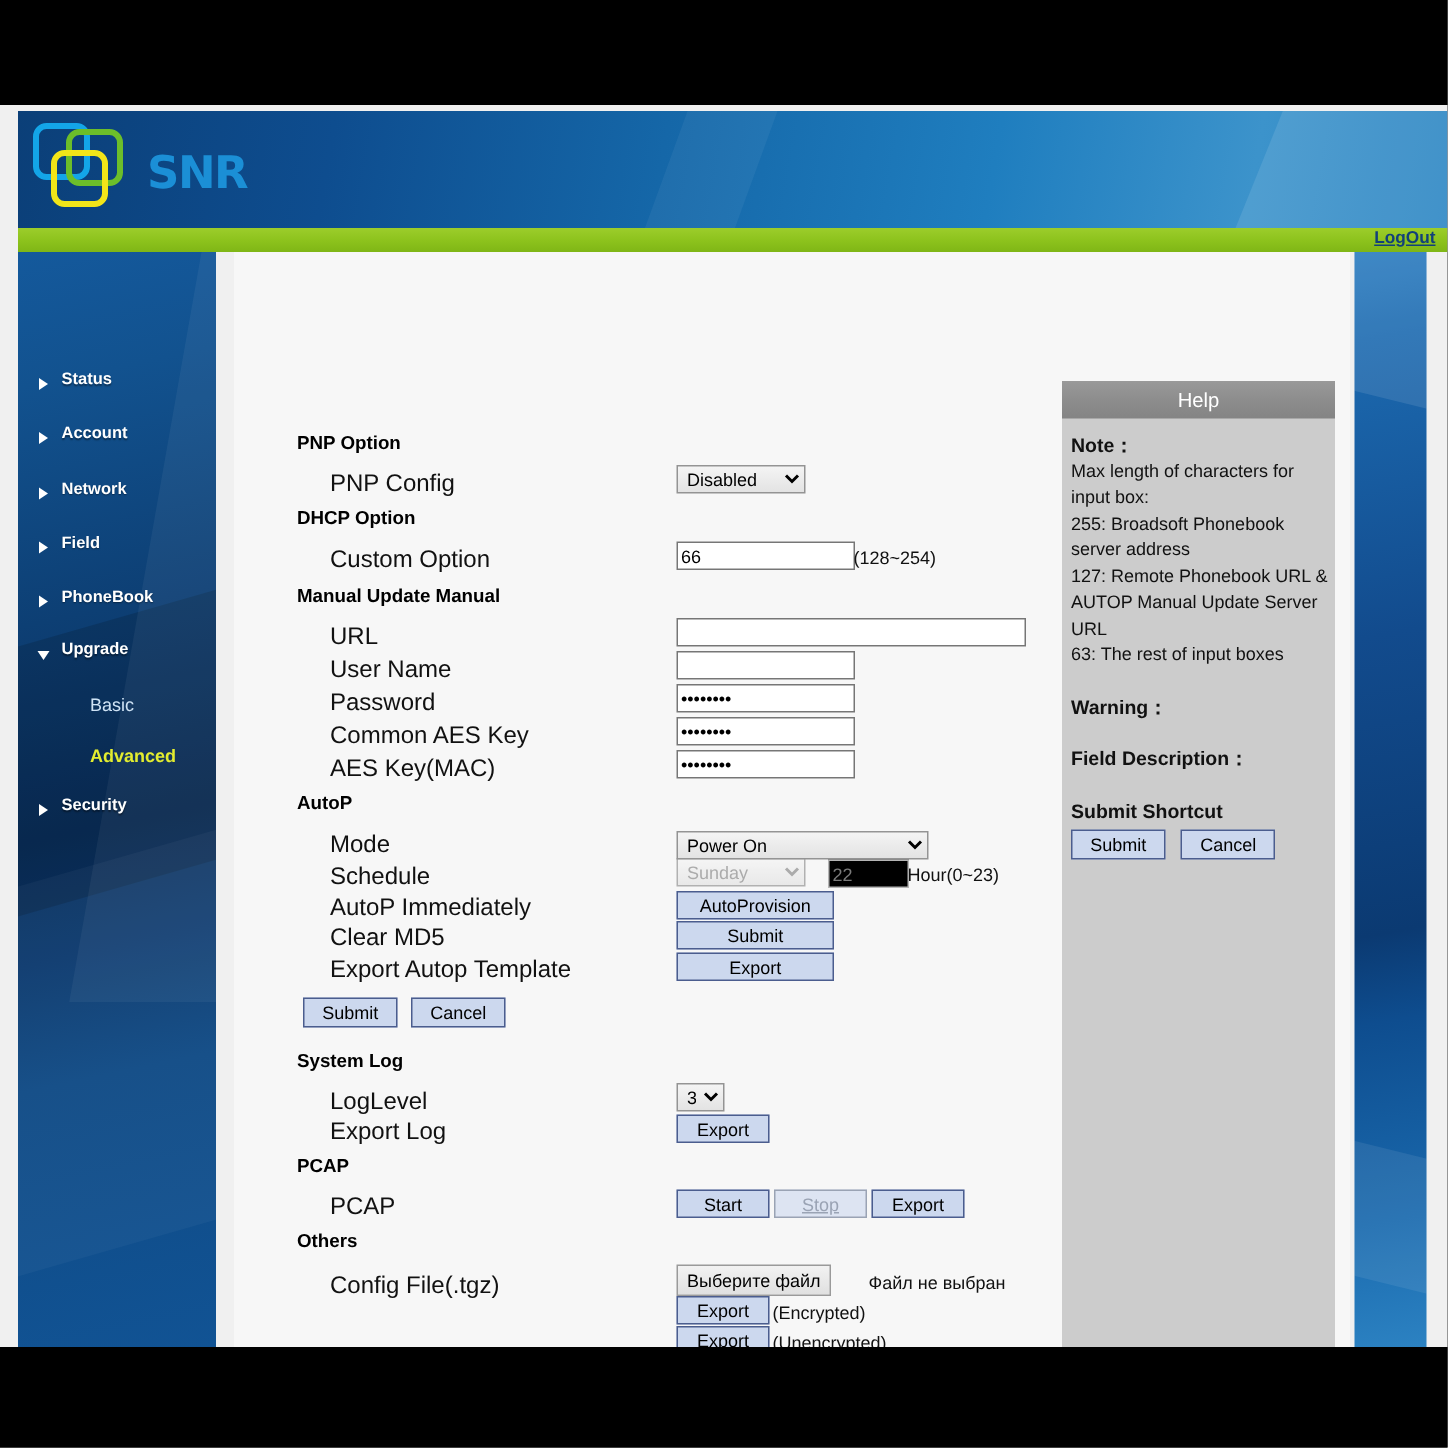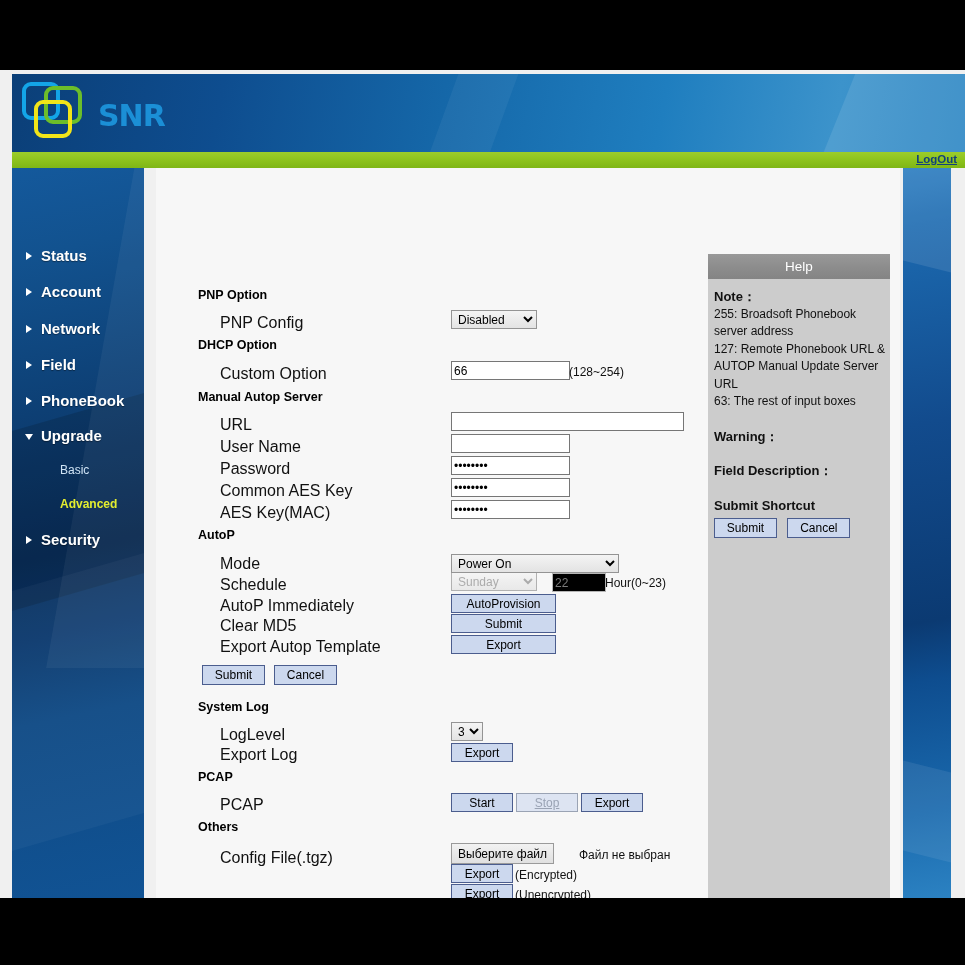--- a/index.html
+++ b/index.html
@@ -167,21 +167,21 @@
     border-right: 4px solid transparent;
     border-top: 6px solid #ffffff;
     border-bottom: 0;
     left: 13px;
     top: 7px;
   }
   .nav-item .lbl {
     position: absolute;
     left: 29px;
     top: 0;
-    font-size: 15px;
+    font-size: 11px;
     font-weight: bold;
     color: #ffffff;
     white-space: nowrap;
     text-shadow: 0 1px 1px rgba(0,0,0,.4);
   }
   .subnav {
     position: absolute;
     left: 0;
     width: 132px;
     height: 20px;
@@ -438,21 +438,21 @@
       <div class="frow-label" style="top:60px">PNP Config</div>
       <select class="sel fld" style="top:56px; width:86px">
         <option>Disabled</option>
       </select>
 
       <div class="section-hd" style="top:84px">DHCP Option</div>
       <div class="frow-label" style="top:111px">Custom Option</div>
       <input class="txt fld" style="top: 107px; width: 113px;" type="text" value="66">
       <span class="sidetxt" style="left:403px; top:111px">(128~254)</span>
 
-      <div class="section-hd" style="top:136px">Manual Autop Server</div>
+      <div class="section-hd" style="top:136px">Manual Update Manual</div>
 
       <div class="frow-label" style="top:162px">URL</div>
       <input class="txt fld" style="top: 158px; width: 227px;" type="text" value="">
 
       <div class="frow-label" style="top:184px">User Name</div>
       <input class="txt fld" style="top: 180px; width: 113px;" type="text" value="">
 
       <div class="frow-label" style="top:206px">Password</div>
       <input class="txt fld" style="top: 202px; width: 113px;" type="text" value="••••••••">
 
@@ -515,20 +515,21 @@
       <span class="sidetxt" style="left:349px; top:634px">(Unencrypted)</span>
 
     </div>
 
     <div id="help">
       <div class="hbar">
         <span>Help</span>
       </div>
       <div class="hbody">
         <h4>Note：</h4>
+        <p>Max length of characters for input box:</p>
         <p>255: Broadsoft Phonebook server address</p>
         <p>127: Remote Phonebook URL &amp; AUTOP Manual Update Server URL</p>
         <p>63: The rest of input boxes</p>
         <div class="gap"></div>
         <h4>Warning：</h4>
         <div class="gap"></div>
         <h4>Field Description：</h4>
         <div class="gap"></div>
         <h4>Submit Shortcut</h4>
         <div style="margin-top:4px">

